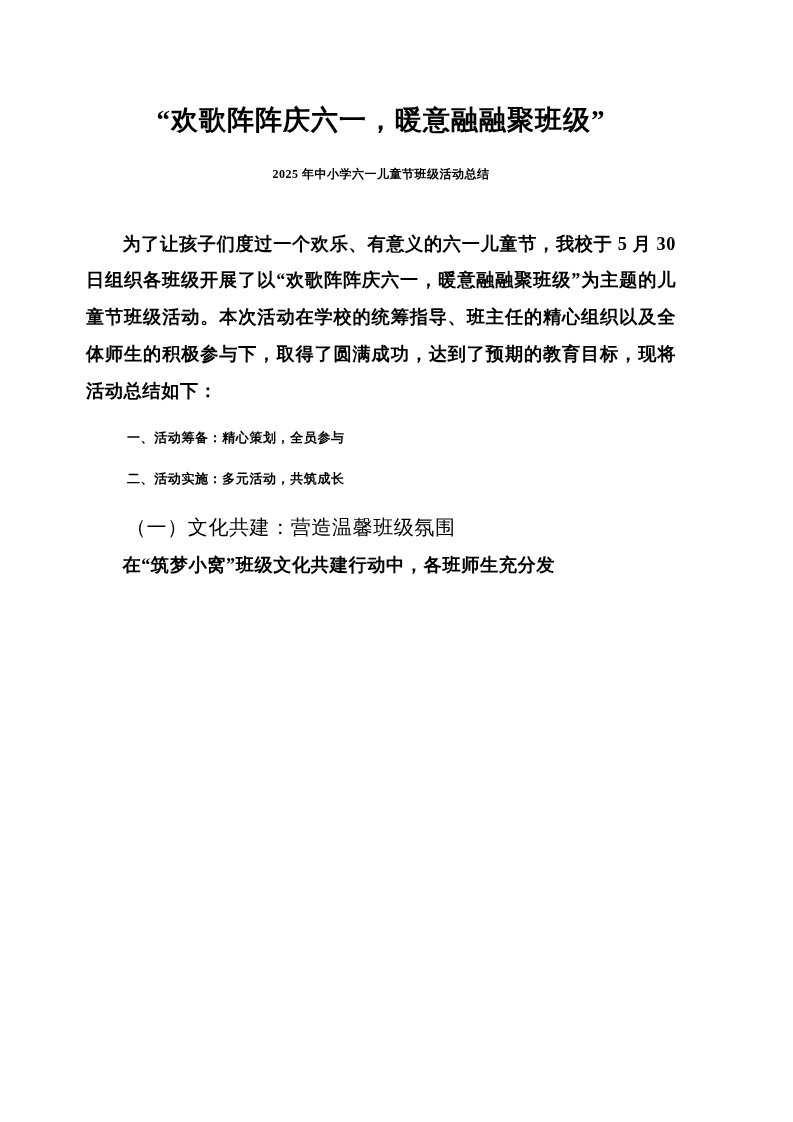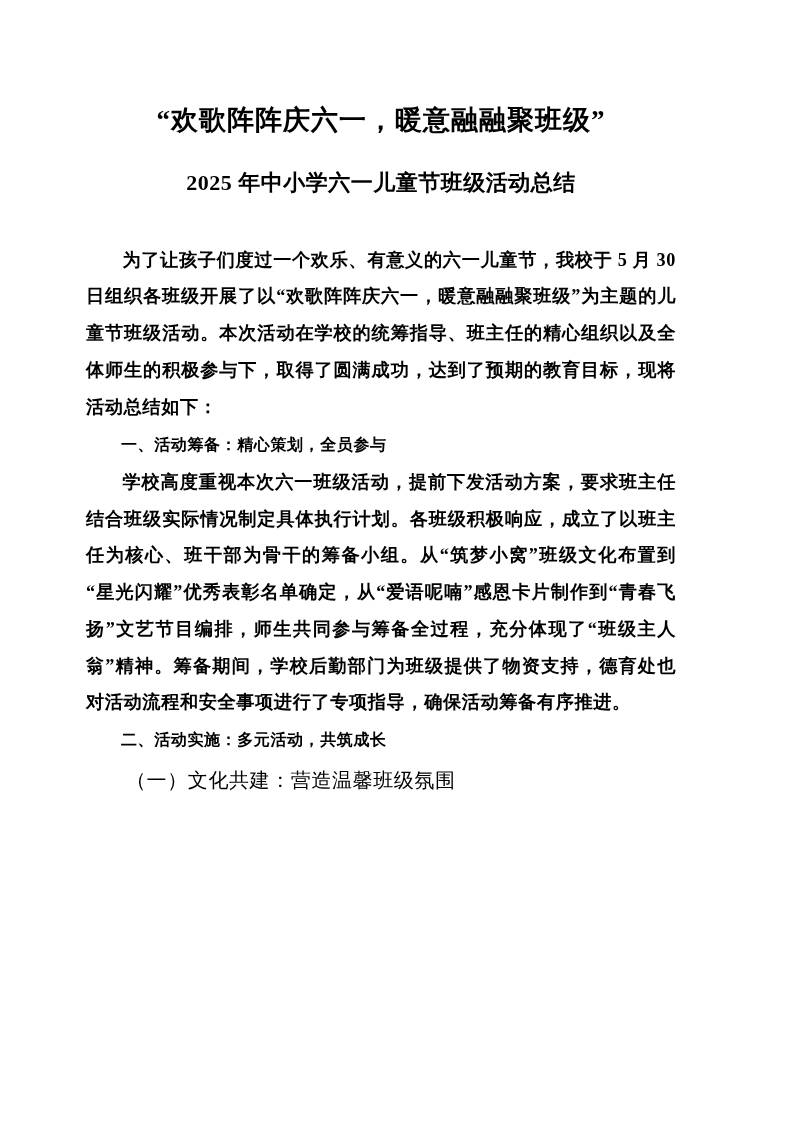--- a/index.html
+++ b/index.html
@@ -26,61 +26,61 @@
     text-align: center;
     font-size: 27px;
     font-weight: bold;
     letter-spacing: 1px;
     line-height: 1.5;
     margin: 22px 0 0 0;
     font-family: "Liberation Serif", "DejaVu Serif", serif;
   }
   .doc-subtitle {
     text-align: center;
-    font-size: 22px;
+    font-size: 12px;
     font-weight: bold;
     letter-spacing: 0.5px;
     line-height: 1.6;
     margin: 24px 0 0 0;
   }
   .body-block {
     margin-top: 42px;
   }
   p.para {
     font-size: 18.2px;
     line-height: 2.02;
     margin: 0 0 0 0;
     text-align: justify;
     text-justify: inter-ideograph;
     text-indent: 2em;
     letter-spacing: 0.6px;
     font-weight: bold;
   }
   p.heading1 {
-    font-size: 16px;
+    font-size: 13px;
     font-weight: bold;
     line-height: 2.02;
-    margin: 3px;
+    margin: 15px;
     text-indent: 2em;
     letter-spacing: 0.6px;
   }
   p.heading2 {
     font-size: 20px;
     line-height: 2.02;
     margin: 0;
     text-indent: 2em;
     letter-spacing: 0.6px;
   }
 </style>
 </head>
 <body>
 
 <div class="page">
   <h1 class="doc-title">“欢歌阵阵庆六一，暖意融融聚班级”</h1>
   <h2 class="doc-subtitle">2025 年中小学六一儿童节班级活动总结</h2>
   <div class="body-block">
     <p class="para">为了让孩子们度过一个欢乐、有意义的六一儿童节，我校于 5 月 30 日组织各班级开展了以“欢歌阵阵庆六一，暖意融融聚班级”为主题的儿童节班级活动。本次活动在学校的统筹指导、班主任的精心组织以及全体师生的积极参与下，取得了圆满成功，达到了预期的教育目标，现将活动总结如下：</p>
     <p class="heading1">一、活动筹备：精心策划，全员参与</p>
-    <p class="para">学校高度重视本次六一班级活动，提前下发活动方案，要求班主任结合班级实际情况制定具体执行计划。各班级积极响应，成立了以班主任为核心、班干部为骨干的筹备小组。从“筑梦小窝”班级文化布置到“星光闪耀”优秀表彰名单确定，从“爱语呢喃”感恩卡片制作到“青春飞扬”文艺节目编排，师生共同参与筹备全过程，充分体现了“班级主人翁”精神。筹备期间，学校后勤部门为班级提供了物资支持，德育处也对活动流程和安全事项进行了专项指导，确保活动筹备有序推进。</p>
     <p class="heading1">二、活动实施：多元活动，共筑成长</p>
     <p class="heading2">（一）文化共建：营造温馨班级氛围</p>
+    <p class="para">在“筑梦小窝”班级文化共建行动中，各班师生充分发</p>
   </div>
 </div>
 
 </body></html>

